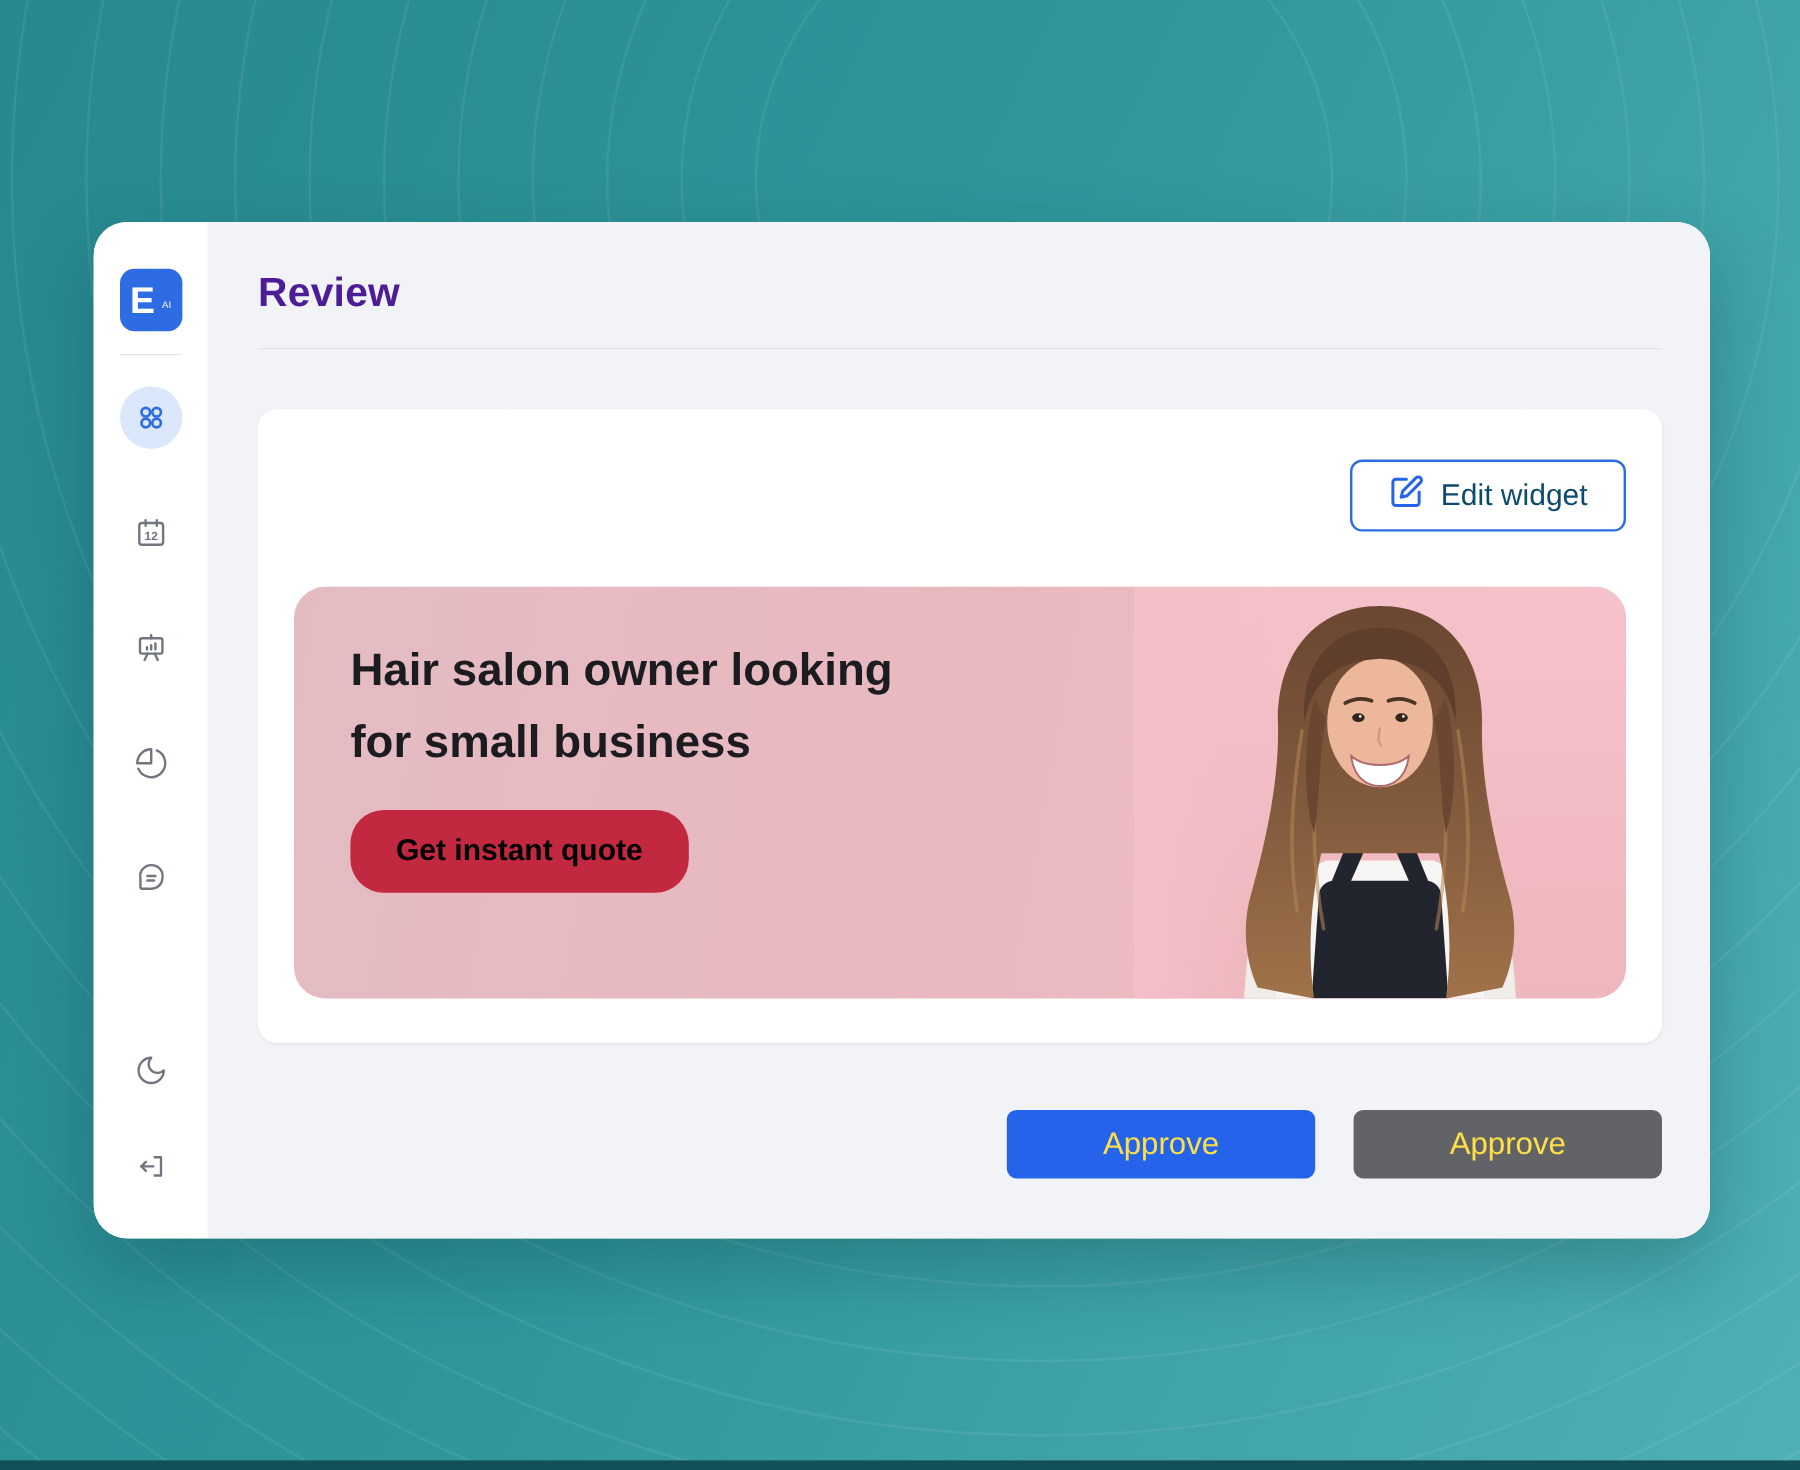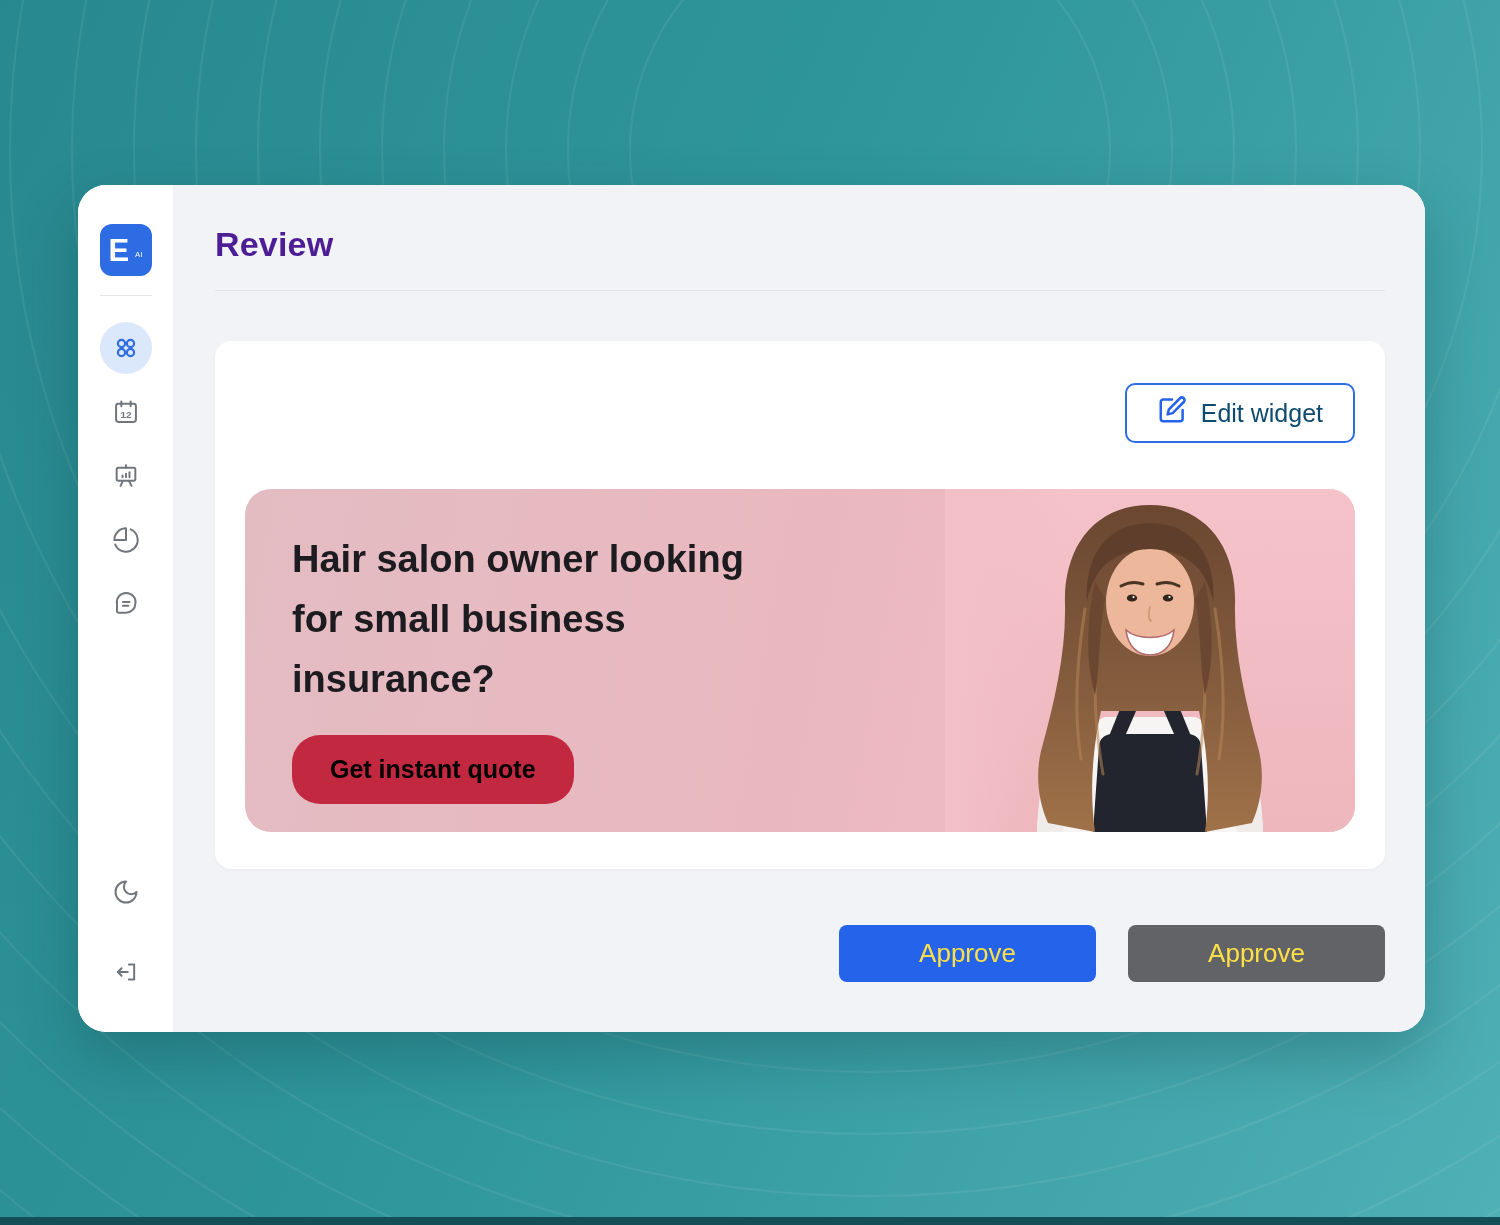--- a/index.html
+++ b/index.html
@@ -21,21 +21,21 @@
     align-items:center; padding:39px 0 34px 0; flex-shrink:0;
   }
   .logo {
     width:52px; height:52px; border-radius:12px; background:#2e6ce3;
     color:#fff; display:flex; align-items:center; justify-content:center;
     cursor:pointer;
   }
   .logo .e { font-size:31px; font-weight:700; line-height:1; }
   .logo .ai { font-size:8px; font-weight:400; margin-left:6px; margin-top:9px; opacity:.95; }
   .side-divider { width:52px; height:1px; background:#e3e5e9; margin-top:19px; }
-  .nav { display:flex; flex-direction:column; align-items:center; margin-top:26px; }
+  .nav { display:flex; flex-direction:column; align-items:center; margin-top:26px;gap:32px; }
   .nav-item {
     width:52px; height:52px; display:flex; align-items:center; justify-content:center;
     border-radius:50%; cursor:pointer; margin-bottom:12px;
   }
   .nav-item.active { background:#dbe7fb; }
   .nav-item svg { display:block; }
   .side-foot { margin-top:auto; display:flex; flex-direction:column; align-items:center; gap:28px; }
   .side-foot .nav-item { margin-bottom:0; }
   
   .main { flex:1; background:#f1f3f6; padding:40px 40px 0 42px; display:flex; flex-direction:column; }
@@ -201,21 +201,20 @@
           </span>
           <span>Edit widget</span>
         </button>
       </div>
 
       <div class="banner">
         <div class="banner-copy">
           <div class="headline">
             <div>Hair salon owner looking</div>
             <div>for small business</div>
-            <div>insurance?</div>
           </div>
           <button class="cta-btn">Get instant quote</button>
         </div>
 
         <svg class="banner-photo" viewBox="0 0 410 343" preserveAspectRatio="xMidYMid slice">
           <defs>
             <linearGradient id="photoBg" x1="0" y1="0" x2="0" y2="1">
               <stop offset="0" stop-color="#f6c2ca"></stop>
               <stop offset="1" stop-color="#eeb6bd"></stop>
             </linearGradient>

